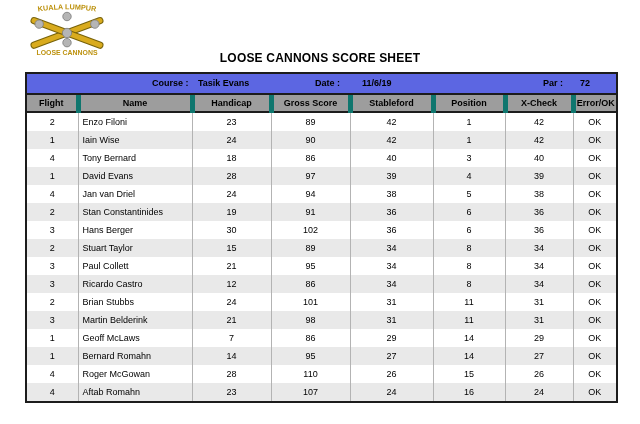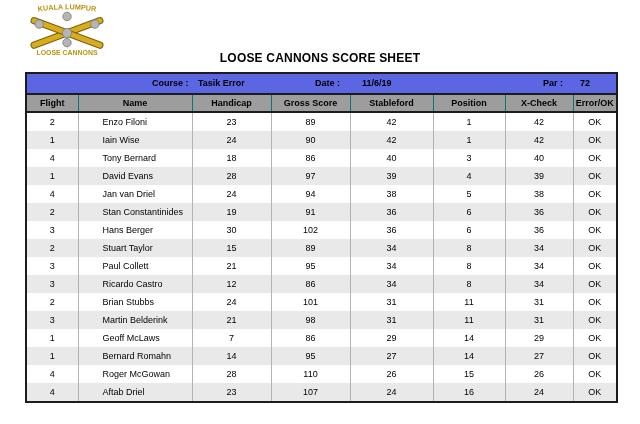--- a/index.html
+++ b/index.html
@@ -31,29 +31,29 @@
   }
   .info-bar span{position:absolute;top:0;line-height:19px;white-space:nowrap;}
 
   table.score-table{
     border-collapse:collapse;table-layout:fixed;width:589px;
     font-size:9px;
   }
   table.score-table th{
     background:var(--header-gray,#9d9d9d);
     height:16px;font-weight:bold;text-align:center;padding:0;
-    border-left:1px solid #0f766e;border-bottom:2px solid #1c1c1c;
+    border-left:5px solid #0f766e;border-bottom:2px solid #1c1c1c;
   }
   table.score-table th:first-child{border-left:none;}
   table.score-table td{
     height:18px;text-align:center;padding:0;
     border-left:1px solid #b3b3b3;background:#fff;
   }
   table.score-table td:first-child{border-left:none;}
-  table.score-table td.name{text-align:left;padding-left:24px;}
+  table.score-table td.name{text-align:left;padding-left:4px;}
   table.score-table tbody tr:nth-child(even) td{background:var(--alt-row,#e9e9e9);}
 </style>
 </head>
 <body>
 
 <div class="page">
 
   <div class="logo">
     <svg viewBox="0 0 100 64" width="86" height="54">
       <path id="arcTop" d="M5 12 Q50 3 95 12" fill="none"></path>
@@ -76,21 +76,21 @@
       <text x="50" y="62" text-anchor="middle" font-size="8.2" font-weight="bold" fill="#bd920e">LOOSE CANNONS</text>
     </svg>
   </div>
 
   <div class="title">LOOSE CANNONS SCORE SHEET</div>
 
   <div class="sheet">
 
     <div class="info-bar">
       <span style="left:125px">Course :</span>
-      <span style="left:171px">Tasik Error</span>
+      <span style="left:171px">Tasik Evans</span>
       <span style="left:288px">Date :</span>
       <span style="left:335px">11/6/19</span>
       <span style="left:516px">Par :</span>
       <span style="left:553px">72</span>
     </div>
 
     <table class="score-table">
       <colgroup>
         <col style="width:51px">
           <col style="width:114px">
@@ -259,21 +259,21 @@
             <td class="name">Roger McGowan</td>
             <td>28</td>
             <td>110</td>
             <td>26</td>
             <td>15</td>
             <td>26</td>
             <td>OK</td>
           </tr>
           <tr>
             <td>4</td>
-            <td class="name">Aftab Driel</td>
+            <td class="name">Aftab Romahn</td>
             <td>23</td>
             <td>107</td>
             <td>24</td>
             <td>16</td>
             <td>24</td>
             <td>OK</td>
           </tr>
         </tbody>
     </table>
 

